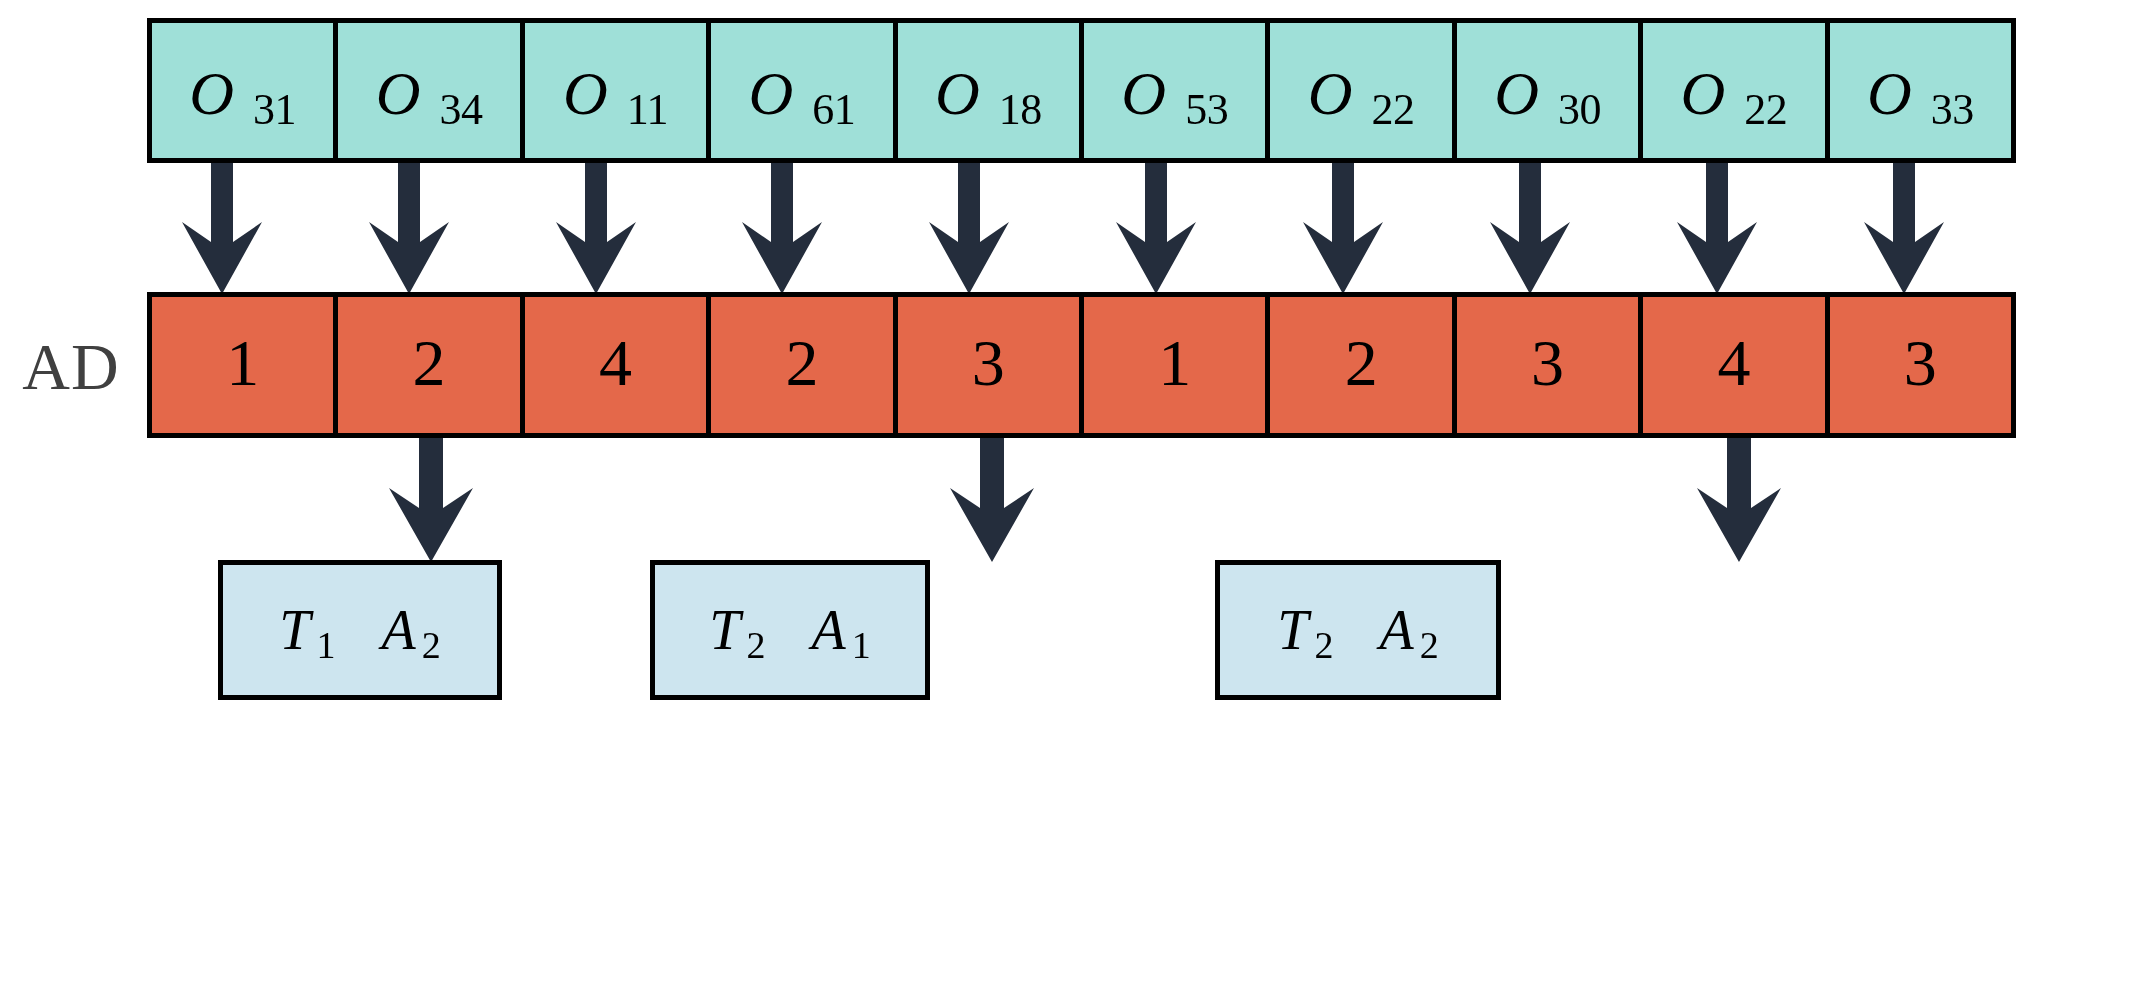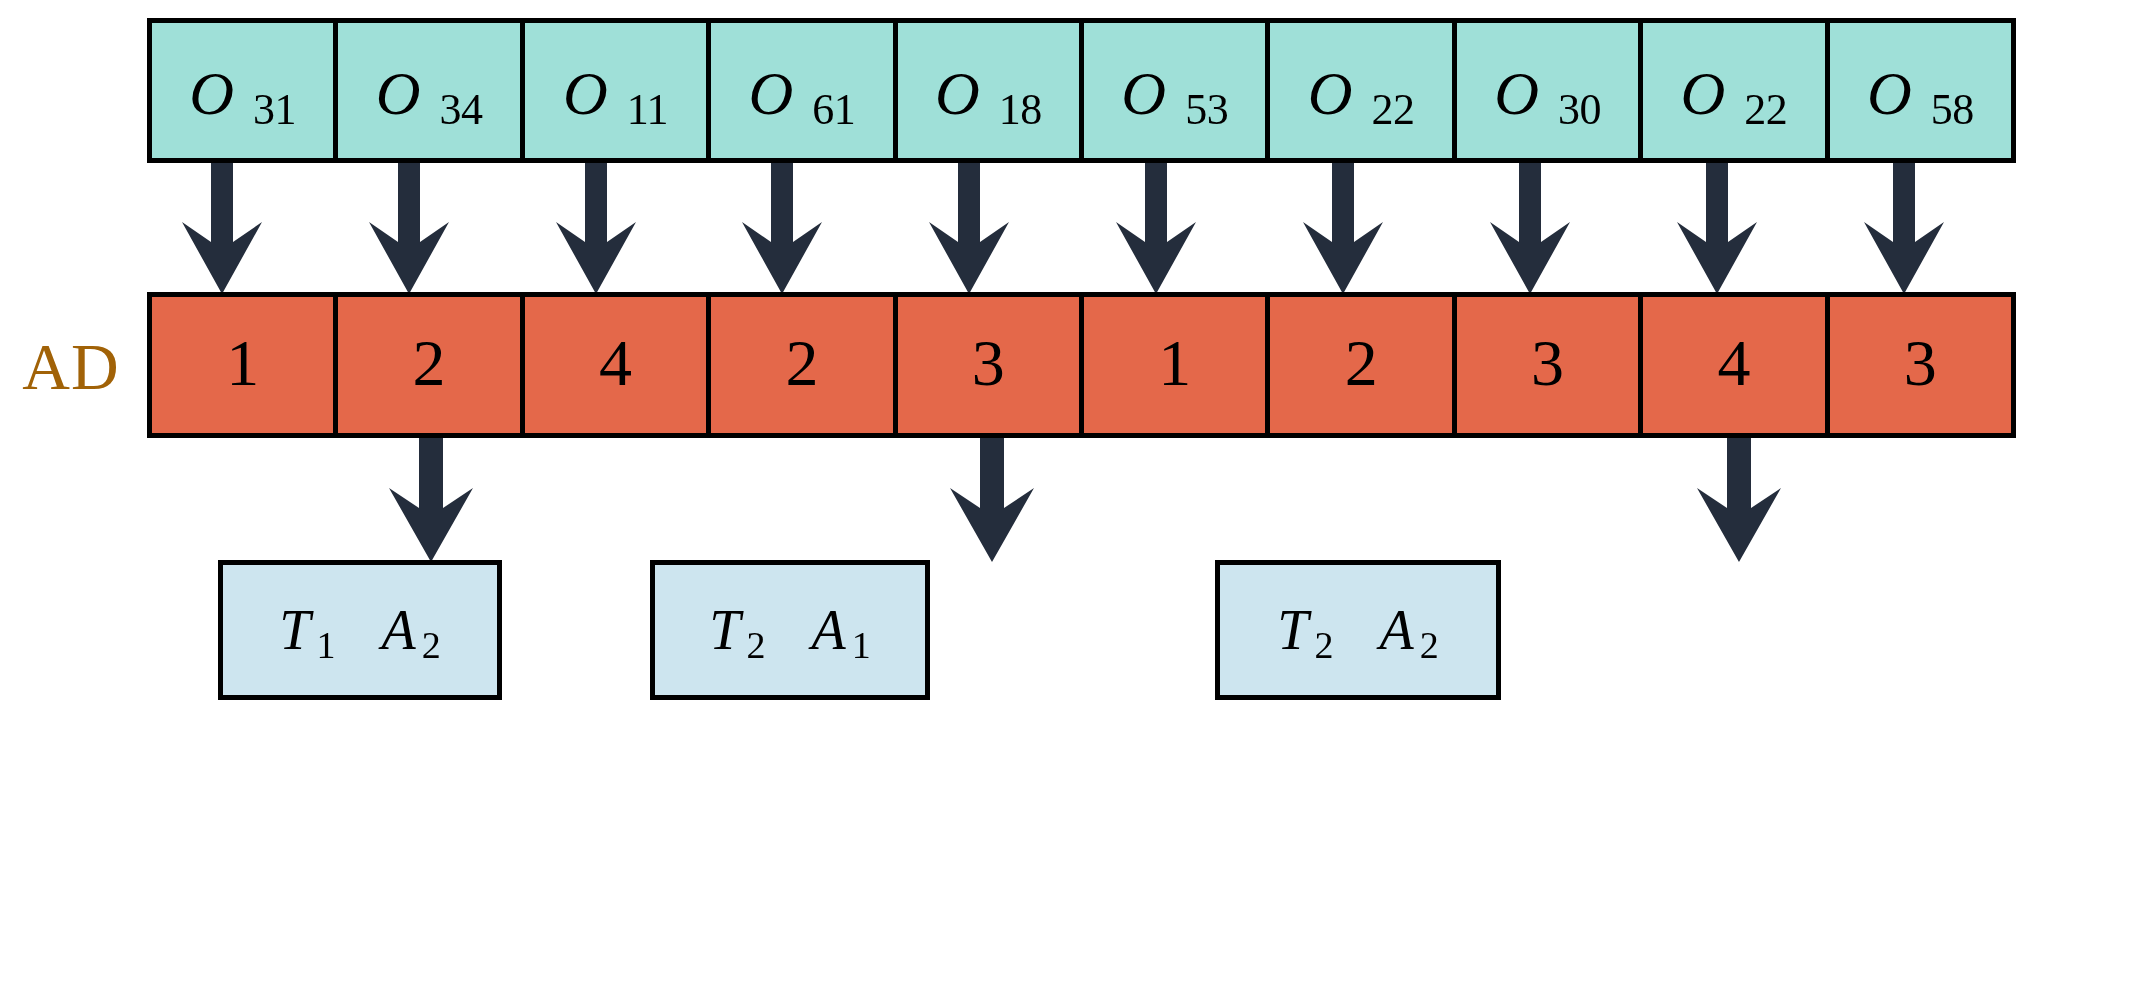--- a/index.html
+++ b/index.html
@@ -39,21 +39,21 @@
 
   
   #ad-row{left:147px;top:292px;width:1869px;height:146px;background:#e4684a;}
   #ad-row .cell{background:#e4684a;}
   .ad-val{font-size:66px;font-style:normal;line-height:1;transform:translateY(-2px);}
 
   
   #ad-caption{
     position:absolute;left:10px;top:332px;width:122px;height:70px;
     display:flex;align-items:center;justify-content:center;
-    font-size:66px;letter-spacing:1px;color:#a16207;
+    font-size:66px;letter-spacing:1px;color:#404040;
   }
 
   
   .out-box{
     position:absolute;height:140px;
     background:#cde5ef;border:5px solid #000;
     box-sizing:border-box;
     display:flex;align-items:center;justify-content:center;
     gap:46px;
   }
@@ -125,21 +125,21 @@
       </div>
       <div class="cell">
         <span class="obs-label">
           <span class="base">O</span>
           <span class="sub">22</span>
         </span>
       </div>
       <div class="cell">
         <span class="obs-label">
           <span class="base">O</span>
-          <span class="sub">58</span>
+          <span class="sub">33</span>
         </span>
       </div>
     </div>
 
   <div id="obs-arrows">
       <div class="arrow" style="left: 177.76px; top: 161px; width: 88px; height: 135px;">
         <svg width="88" height="135" viewBox="0 0 88 135">
           <path d="M 33 2 L 55 2 L 55 81 L 84 61 L 44 133 L 4 61 L 33 81 Z" fill="#242d3c"></path>
         </svg>
       </div>

